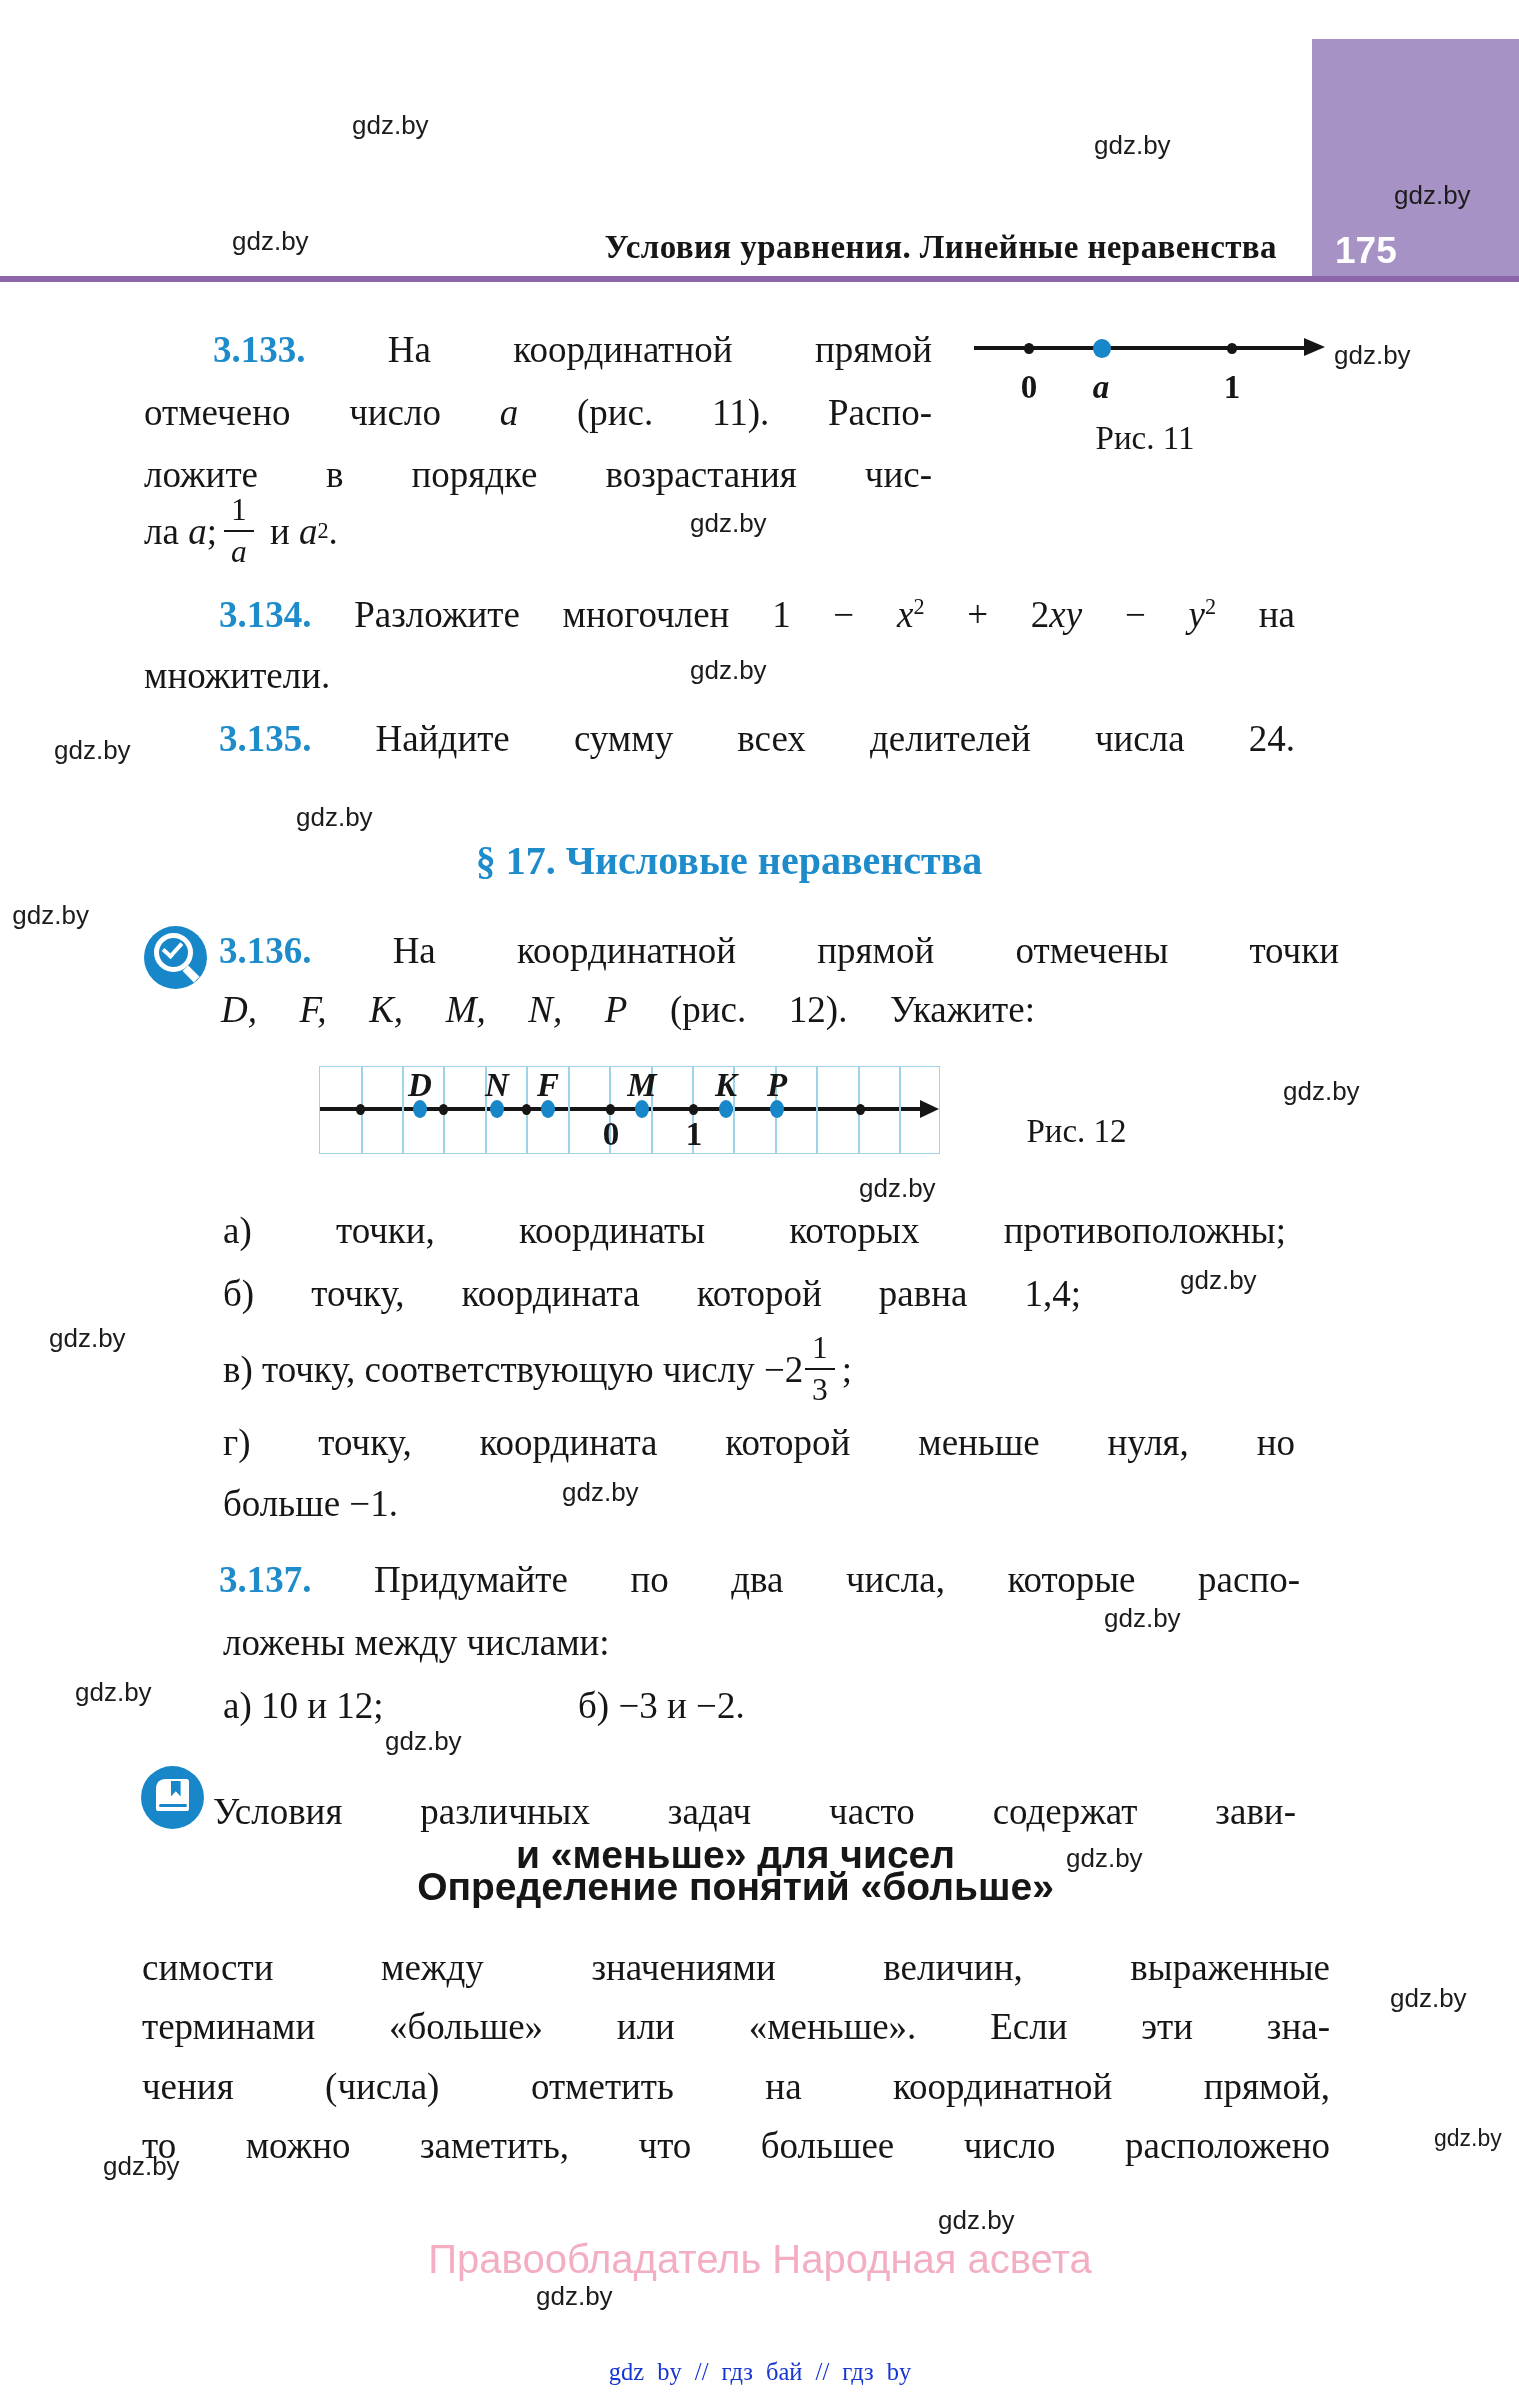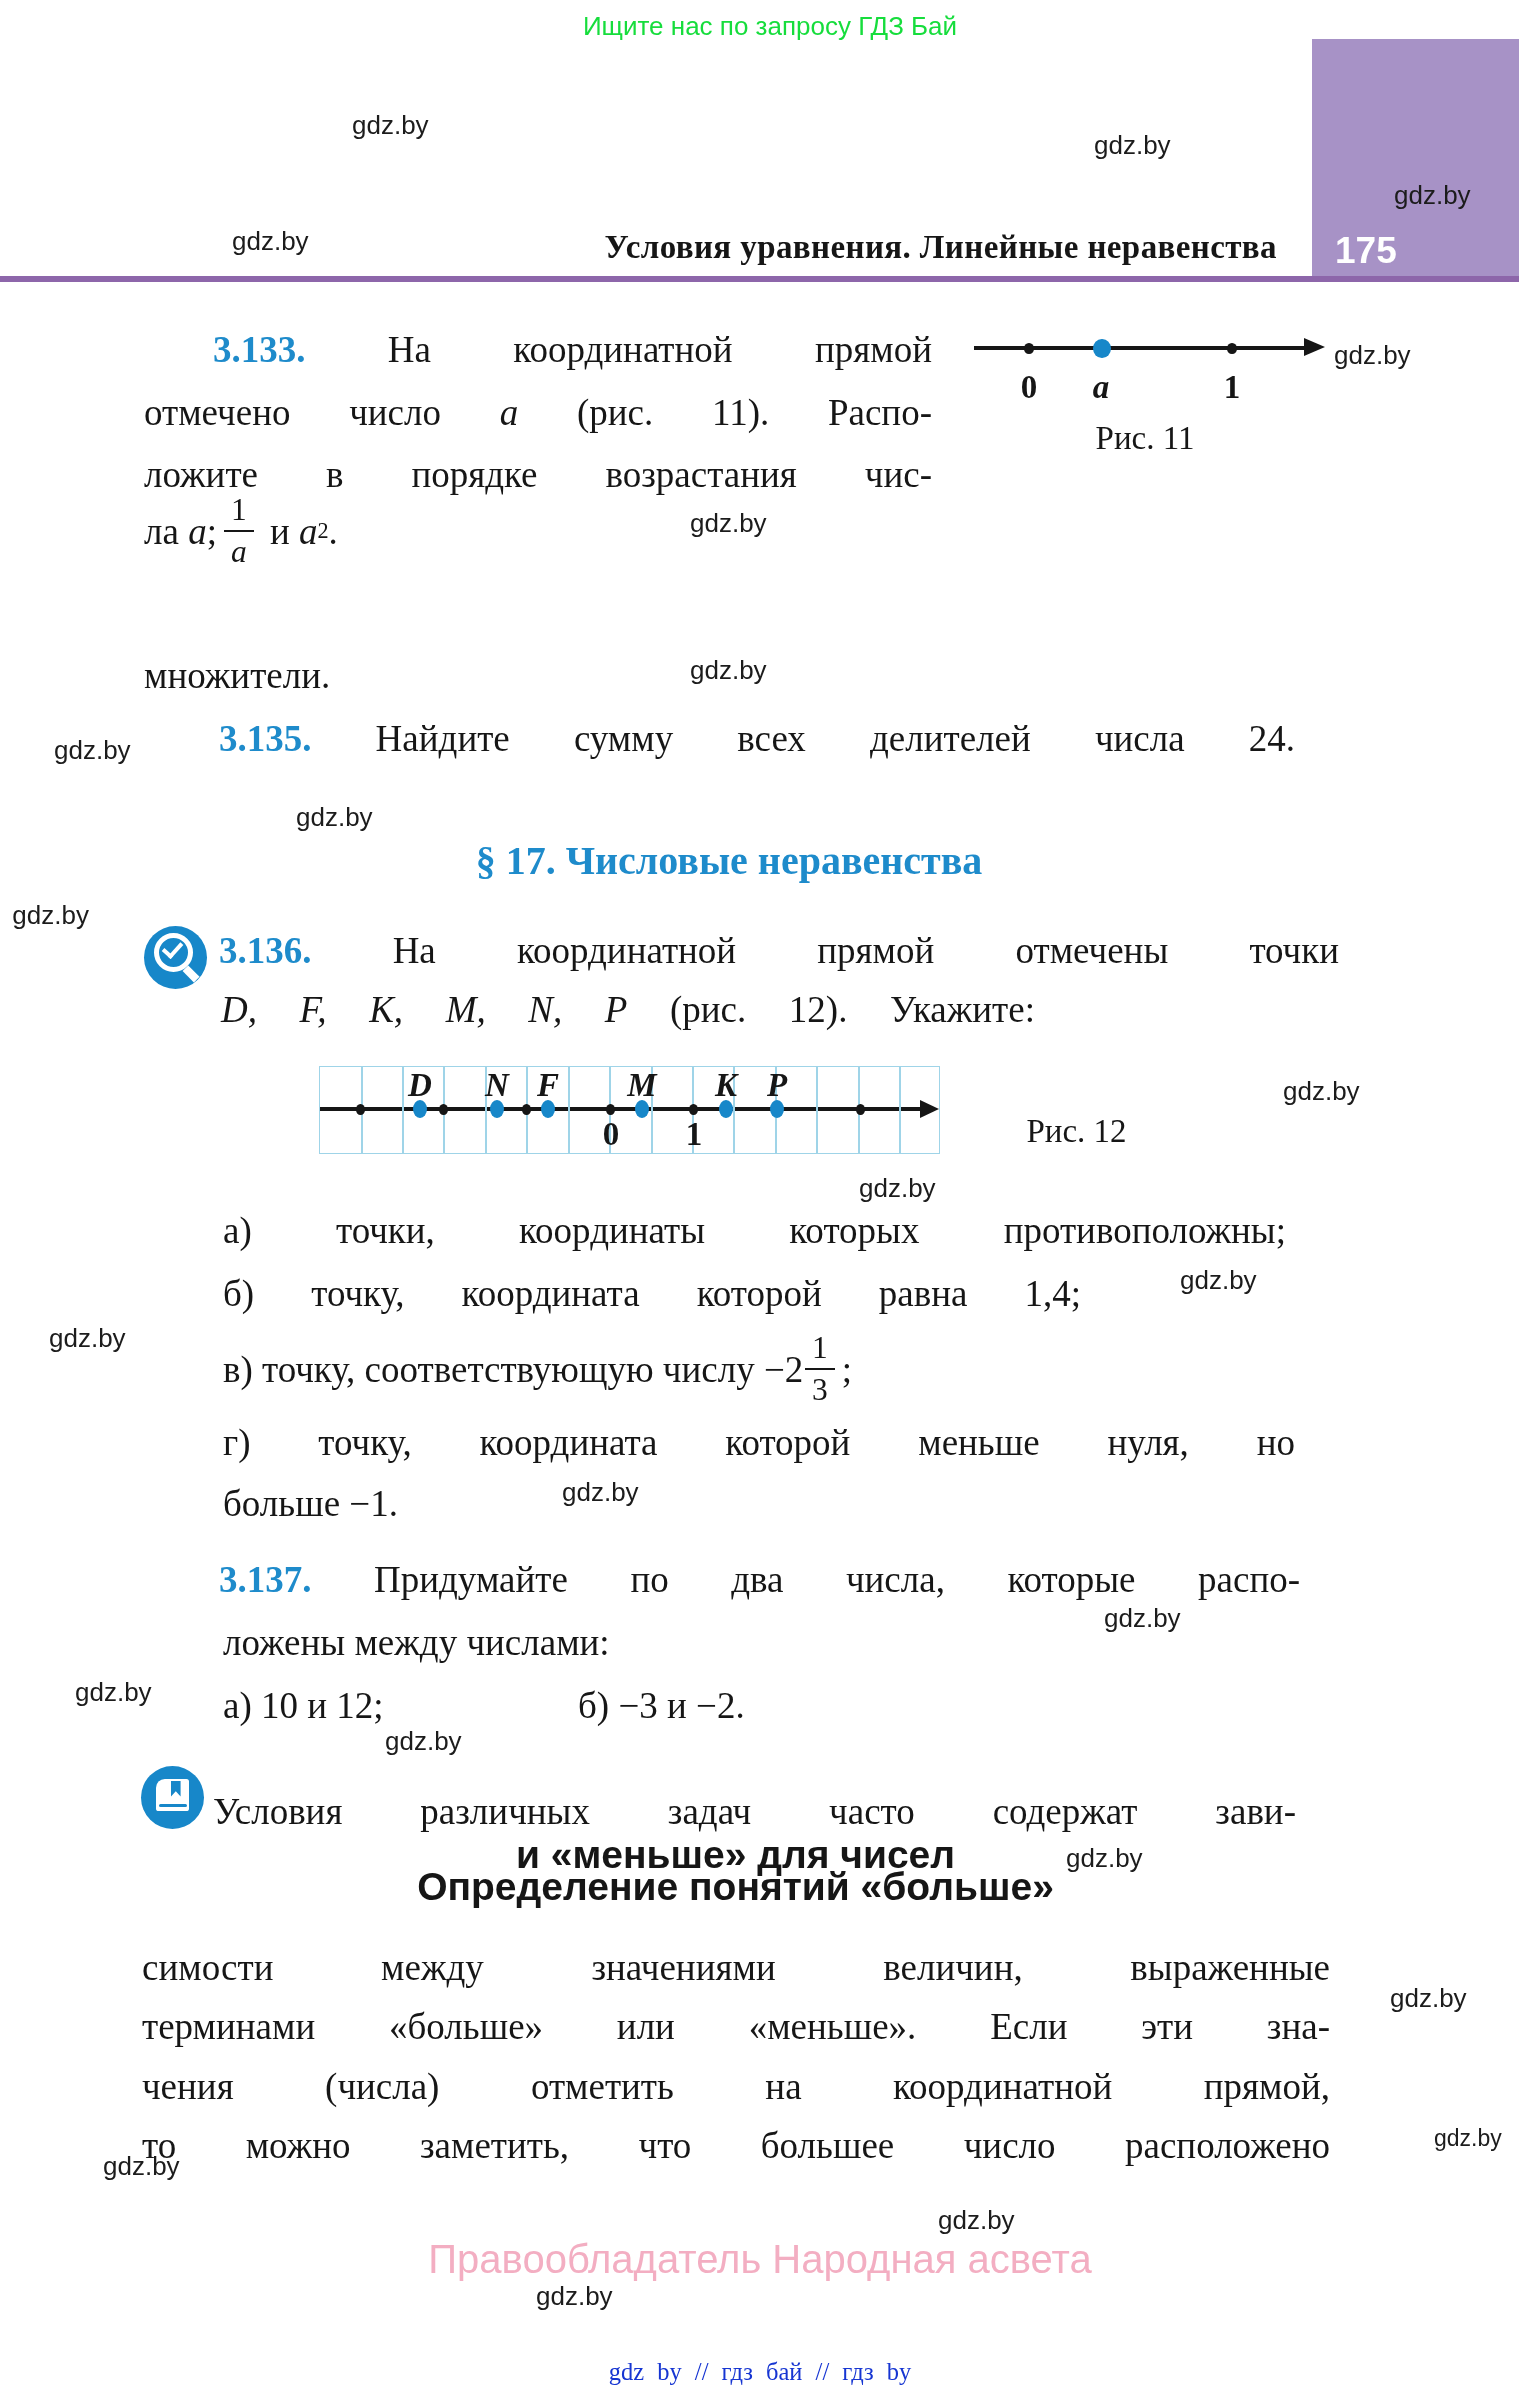--- a/index.html
+++ b/index.html
@@ -99,21 +99,20 @@
   .bottom-links{
     position:absolute;left:366px;top:2358px;width:788px;text-align:center;
     font-family:Liberation Serif, serif;font-size:24.5px;word-spacing:7px;
   }
 </style>
 </head>
 <body>
 
 <div id="page">
 
-  <div class="top-notice" style="color: rgb(22, 221, 60);">Ищите нас по запросу ГДЗ Бай</div>
 
   <div class="page-box" style="background: rgb(167, 146, 198);">
     <span class="page-num">175</span>
   </div>
 
   <div class="header-title">Условия уравнения. Линейные неравенства</div>
   <div class="purple-rule" style="background: rgb(141, 102, 170);"></div>
 
   <div class="jline" style="left:213px;top:327px;width:719px"><b class="num accent" style="color: rgb(30, 139, 203);">3.133.</b><span> На координатной прямой</span></div>
   <div class="jline" style="left:144px;top:390px;width:788px"><span>отмечено число </span><i>a</i><span> (рис. 11). Распо-</span></div>
@@ -125,20 +124,21 @@
     <div class="arrow-head" style="left:334px;top:30px;border-left:21px solid #161616"></div>
     <div class="fig-caption" style="left:83px;top:112px;width:184px">Рис. 11</div>
   <div class="dot" style="width: 9.6px; height: 10.5px; left: 54px; top: 35px; background: rgb(22, 22, 22);"></div>
       <div class="dot" style="width: 17.5px; height: 19px; left: 123px; top: 31px; background: rgb(23, 135, 201);"></div>
       <div class="dot" style="width: 9.6px; height: 10.5px; left: 257px; top: 35px; background: rgb(22, 22, 22);"></div>
       <span class="axis-label" style="left: 59px; top: 61px;">0</span>
       <span class="axis-label" style="left: 131px; top: 61px; font-style: italic;">a</span>
       <span class="axis-label" style="left: 262px; top: 61px;">1</span>
     </div>
 
+  <div class="jline" style="left:219px;top:592px;width:1076px"><b class="num accent" style="color: rgb(30, 139, 203);">3.134.</b><span> Разложите многочлен </span><span>1 − </span><i>x</i><sup>2</sup><span> + 2</span><i>xy</i><span> − </span><i>y</i><sup>2</sup><span> на</span></div>
   <div class="line" style="left:144px;top:653px"><span>множители.</span></div>
 
   <div class="jline" style="left:219px;top:716px;width:1076px"><b class="num accent" style="color: rgb(30, 139, 203);">3.135.</b><span> Найдите сумму всех делителей числа 24.</span></div>
 
   <div class="section-header accent" style="color: rgb(30, 139, 203);">§ 17. Числовые неравенства</div>
 
   <div class="icon-circle" style="left: 144px; top: 926px; background: rgb(23, 135, 201);">
     <div class="ring"></div>
     <div class="check"></div>
     <div class="handle"></div>

